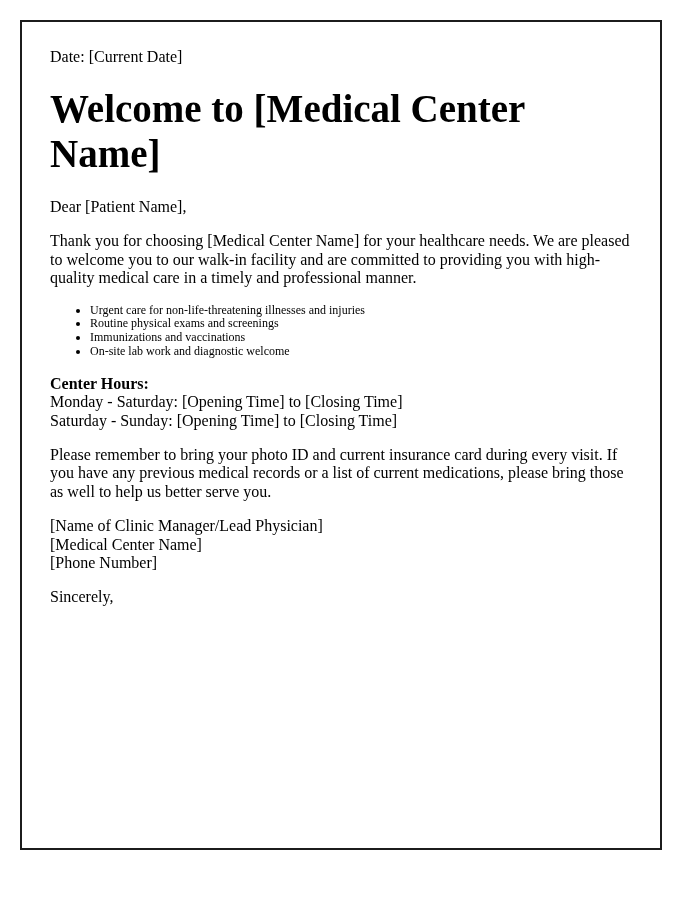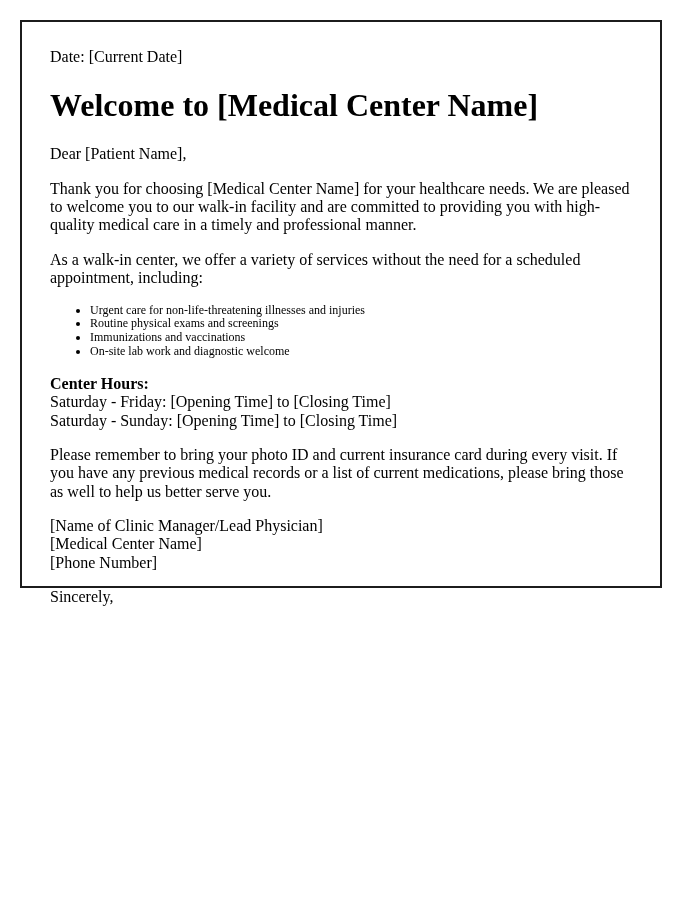--- a/index.html
+++ b/index.html
@@ -14,35 +14,35 @@
     background: #ffffff;
     overflow: hidden;
     font-family: "Liberation Serif", "DejaVu Serif", serif;
     color: #000000;
   }
   .page {
     position: absolute;
     left: 20px;
     top: 20px;
     width: 642px;
-    height: 568px;
+    height: 830px;
     box-sizing: border-box;
     border: 2px solid #1c1c1c;
     padding: 26px 28px;
     background: #ffffff;
   }
   .page > :first-child { margin-top: 0; }
   .page p {
     margin: 16px 0;
     font-size: 16px;
     line-height: 1.15;
   }
   .page h1 {
     margin: 21px 0;
-    font-size: 32px;
+    font-size: 39px;
     font-weight: bold;
     line-height: 1.15;
   }
   .page ul {
     margin: 16px 0;
     padding-left: 40px;
     font-size: 12px;
     line-height: 1.15;
   }
   .page li { margin: 0; }
@@ -56,30 +56,29 @@
 
     <p>Date: [Current Date]</p>
 
 
     <h1>Welcome to [Medical Center Name]</h1>
 
     <p>Dear [Patient Name],</p>
 
     <p>Thank you for choosing [Medical Center Name] for your healthcare needs. We are pleased to welcome you to our walk-in facility and are committed to providing you with high-quality medical care in a timely and professional manner.</p>
 
-    <p>As a walk-in center, we offer a variety of services without the need for a scheduled appointment, including:</p>
 
     <ul>
       <li>Urgent care for non-life-threatening illnesses and injuries</li>
       <li>Routine physical exams and screenings</li>
       <li>Immunizations and vaccinations</li>
       <li>On-site lab work and diagnostic welcome</li>
     </ul>
 
-    <p><span class="bold">Center Hours:</span><br><span>Saturday - Friday: [Opening Time] to [Closing Time]</span><br><span>Saturday - Sunday: [Opening Time] to [Closing Time]</span></p>
+    <p><span class="bold">Center Hours:</span><br><span>Monday - Saturday: [Opening Time] to [Closing Time]</span><br><span>Saturday - Sunday: [Opening Time] to [Closing Time]</span></p>
 
     <p>Please remember to bring your photo ID and current insurance card during every visit. If you have any previous medical records or a list of current medications, please bring those as well to help us better serve you.</p>
 
 
 
     <p><span>[Name of Clinic Manager/Lead Physician]</span><br><span>[Medical Center Name]</span><br><span>[Phone Number]</span></p>
 
     <p>Sincerely,</p>
 
   </div>

